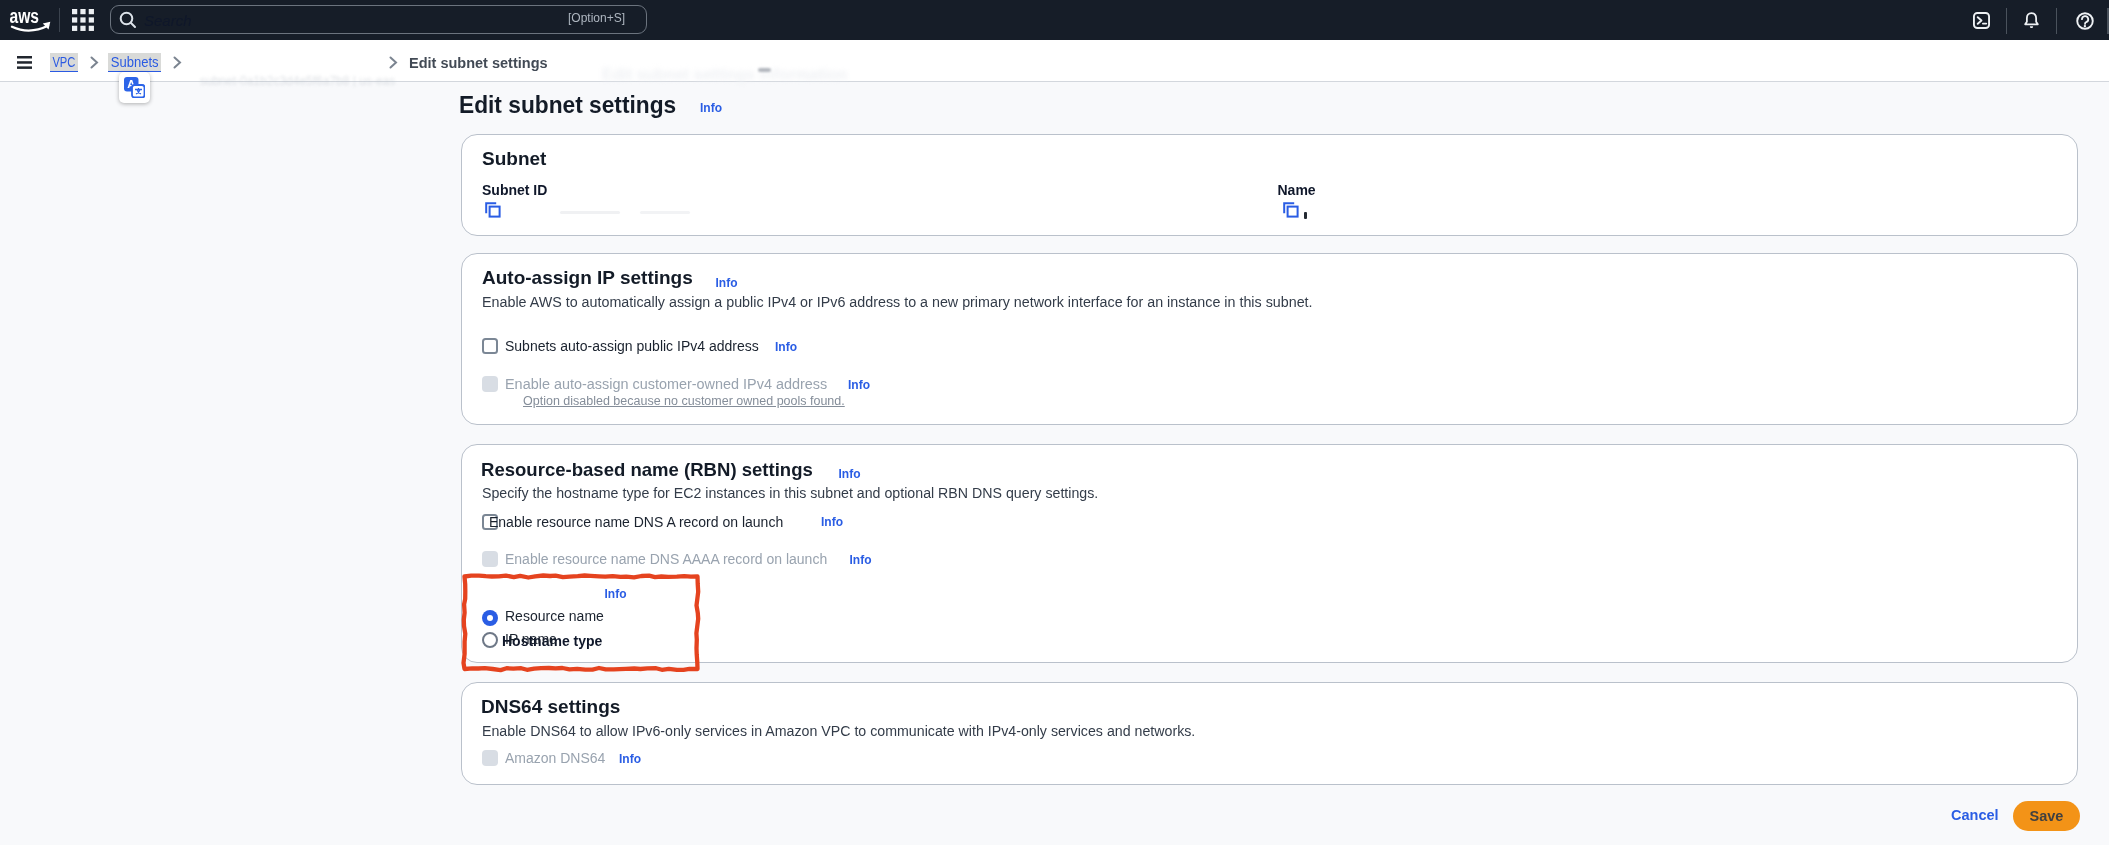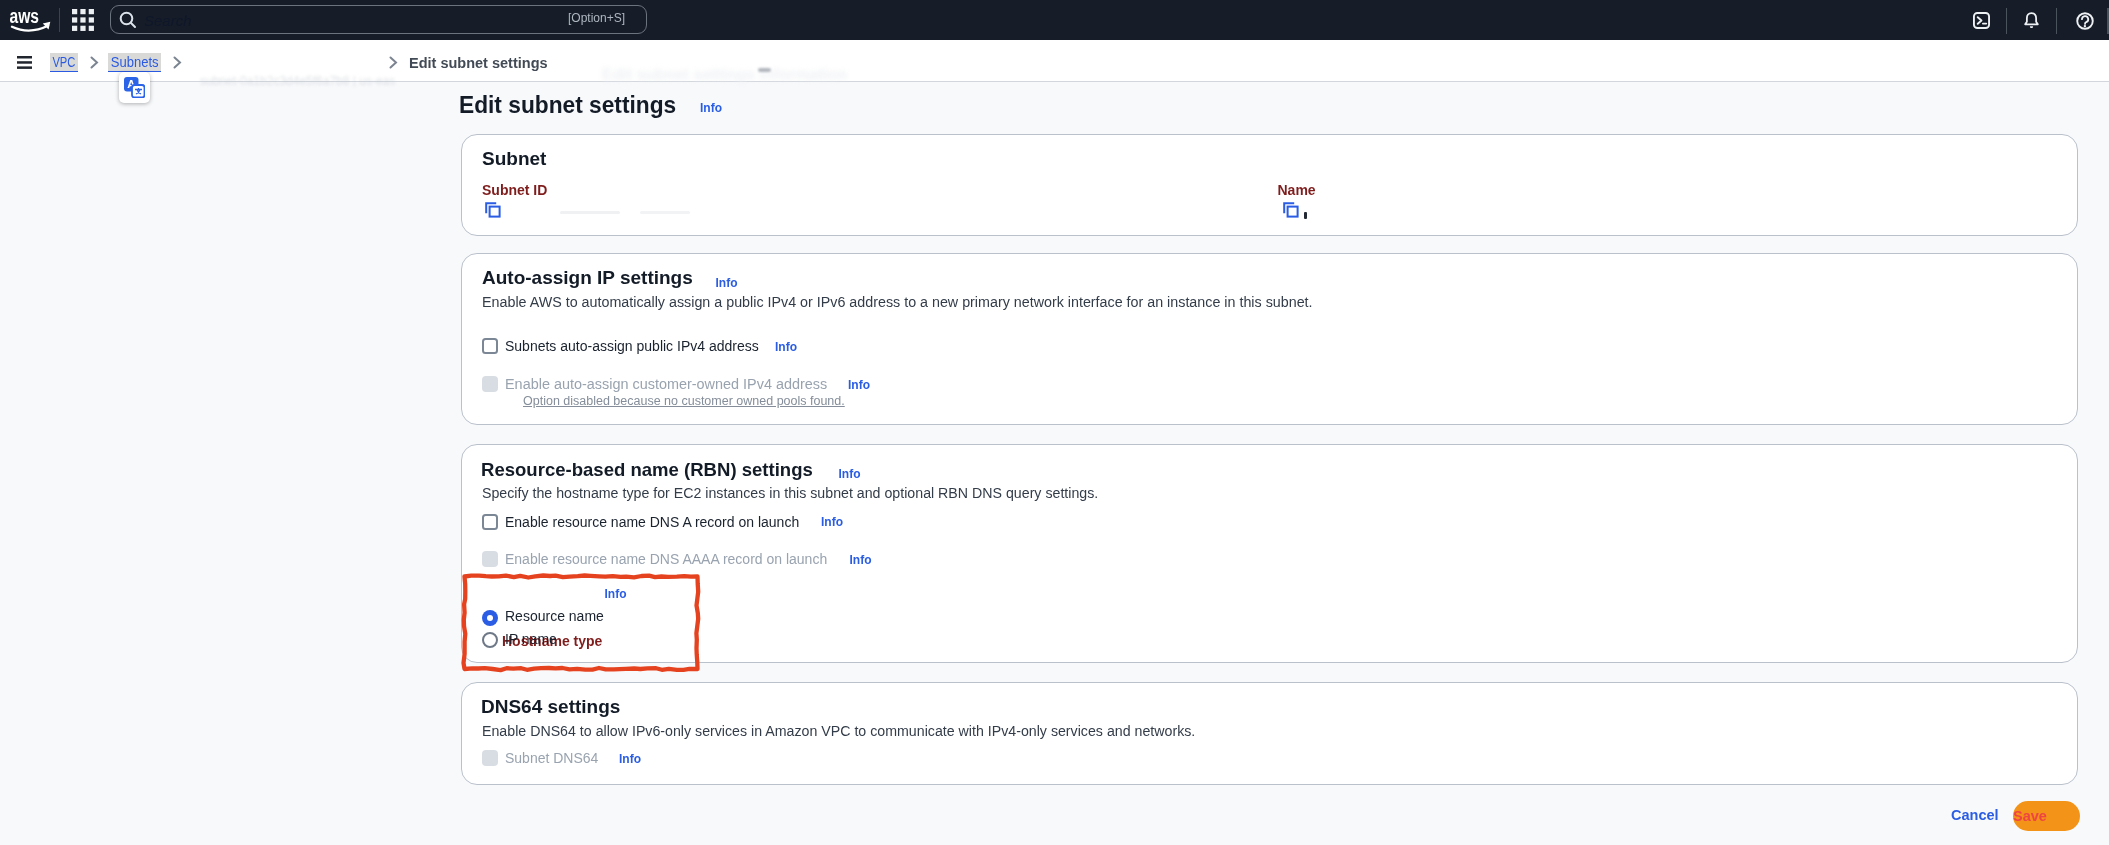--- a/index.html
+++ b/index.html
@@ -8,21 +8,21 @@
 .abs { position:absolute; }
 .topbar { left:0; top:0; width:2109px; height:40px; background:#161d28; }
 .bclink { font-size:14px; color:#2a5ae2; background:#d9dad8; padding:2px 3px; border-bottom:1.5px solid #2a5ae2; line-height:1; }
 .bcur { font-size:14.5px; font-weight:700; color:#424a55; }
 .card { background:#fff; border:1.5px solid #bac1cb; border-radius:16px; }
 .h2 { font-size:19px; font-weight:700; color:#131b27; line-height:1; white-space:nowrap; }
 .h1t { font-size:24px; font-weight:700; color:#131b27; line-height:1; white-space:nowrap; }
 .info { font-size:12px; font-weight:700; color:#2a5de4; line-height:1; white-space:nowrap;padding-left:12px; }
 .desc { font-size:14px; color:#333c49; line-height:1; white-space:nowrap; }
 .lbl { font-size:14px; color:#1a222e; line-height:1; white-space:nowrap; }
-.lbl-b { font-size:14px; font-weight:700; color:#7f1d1d; line-height:1; white-space:nowrap; }
+.lbl-b { font-size:14px; font-weight:700; color:#0f172a; line-height:1; white-space:nowrap; }
 .lbl-dis { font-size:14px; color:#99a3af; line-height:1; white-space:nowrap; }
 .cap { font-size:12.5px; color:#848d99; line-height:1; white-space:nowrap; }
 .cb { width:16px; height:16px; border:2px solid #7b8795; border-radius:3.5px; background:#fff; }
 .cb-dis { width:16px; height:16px; border-radius:4px; background:#d8dde4; }
 .radio-on { width:16px; height:16px; border-radius:50%; background:#2a5de4; }
 .radio-on::after { content:""; position:absolute; left:5px; top:5px; width:6px; height:6px; border-radius:50%; background:#fff; }
 .radio-off { width:16px; height:16px; border-radius:50%; background:#fff; border:2px solid #6e7887; }
 </style>
 </head>
 <body>
@@ -138,38 +138,38 @@
 <div class="abs cb-dis" style="left:481.5px; top:376px;"></div>
 <div class="abs lbl-dis" style="left:505px; top:376.9px; transform:scaleX(1.03); transform-origin:left center;">Enable auto-assign customer-owned IPv4 address</div>
 <div class="abs info" style="left:836px; top:378.7px;">Info</div>
 <div class="abs cap" style="left:523px; top:394.5px;text-decoration:underline;">Option disabled because no customer owned pools found.</div>
 
 <div class="abs card" style="left:461px; top:443.5px; width:1617px; height:219px;"></div>
 <div class="abs h2" style="left:481px; top:459.9px; transform:scaleX(0.976); transform-origin:left center;">Resource-based name (RBN) settings</div>
 <div class="abs info" style="left:826.5px; top:467.6px;">Info</div>
 <div class="abs desc" style="left:482px; top:485.8px; transform:scaleX(1.014); transform-origin:left center;">Specify the hostname type for EC2 instances in this subnet and optional RBN DNS query settings.</div>
 <div class="abs cb" style="left:481.5px; top:513.5px;"></div>
-<div class="abs lbl" style="left:505px; top:514.8px;">Enable resource name DNS A record on launch</div>
+<div class="abs lbl" style="left:489px; top:514.8px;">Enable resource name DNS A record on launch</div>
 <div class="abs info" style="left:809px; top:516.4px;">Info</div>
 <div class="abs cb-dis" style="left:481.5px; top:551px;"></div>
 <div class="abs lbl-dis" style="left:505px; top:552.3px;">Enable resource name DNS AAAA record on launch</div>
 <div class="abs info" style="left:837.5px; top:553.9px;">Info</div>
 <div class="abs lbl-b" style="left:502px; top:586.2px;margin-top:48px;">Hostname type</div>
 <div class="abs info" style="left:592.5px; top:587.7px;">Info</div>
 <div class="abs radio-on" style="left:481.5px; top:609.5px;"></div>
 <div class="abs lbl" style="left:505px; top:609.4px;">Resource name</div>
 <div class="abs radio-off" style="left:481.5px; top:632px;"></div>
 <div class="abs lbl" style="left:505px; top:631.9px;">IP name</div>
 
 <svg class="abs" style="left:458px; top:569px; z-index:7;" width="248" height="108" viewBox="0 0 248 108">
   <path d="M6.5 7.5 L13.2 6.7 L21.0 6.6 L27.8 7.2 L33.8 7.5 L40.8 7.4 L47.9 6.6 L55.8 8.2 L62.2 6.9 L70.3 8.5 L77.3 7.3 L85.2 6.5 L92.0 7.0 L97.5 6.7 L104.9 8.2 L111.7 7.7 L119.8 7.2 L126.6 6.5 L132.6 6.9 L141.0 7.3 L147.3 7.7 L154.7 7.1 L162.5 7.9 L168.3 7.7 L176.0 8.3 L183.5 7.0 L191.1 6.7 L197.0 8.1 L203.4 7.5 L210.2 7.9 L218.9 7.7 L226.2 7.1 L232.9 7.7 L239.5 7.5 L239.7 14.5 L240.2 22.7 L239.4 29.2 L238.5 36.4 L239.8 44.2 L240.2 49.7 L239.2 57.7 L238.4 64.3 L238.8 70.7 L238.5 79.2 L238.7 85.2 L239.3 93.7 L239.5 100.0 L231.5 99.9 L225.5 100.8 L219.0 100.8 L210.8 99.8 L203.9 100.8 L198.1 99.2 L189.4 99.4 L182.4 100.0 L176.2 99.5 L167.8 99.8 L161.5 100.1 L155.8 100.4 L147.7 100.3 L141.0 99.0 L134.5 100.6 L127.4 100.7 L119.2 99.8 L111.5 100.3 L104.4 99.0 L97.6 99.3 L90.9 99.0 L83.1 99.2 L76.2 99.7 L69.0 100.8 L63.2 99.2 L55.4 99.7 L48.6 99.2 L42.6 101.1 L34.7 100.0 L26.8 99.1 L20.3 99.5 L14.3 99.3 L6.5 100.0 L5.5 93.9 L6.6 85.0 L6.6 77.6 L6.6 72.6 L7.3 64.9 L6.0 57.0 L5.8 50.8 L6.6 43.7 L6.1 35.4 L7.2 29.9 L7.3 22.4 L7.2 15.1 L6.5 7.5 Z" fill="none" stroke="#e5431f" stroke-width="4.3" stroke-linejoin="round"></path>
 </svg>
 
 <div class="abs card" style="left:461px; top:681.5px; width:1617px; height:103px;"></div>
 <div class="abs h2" style="left:481px; top:697.2px;text-align:center;">DNS64 settings</div>
 <div class="abs desc" style="left:482px; top:723.8px; transform:scaleX(1.014); transform-origin:left center;">Enable DNS64 to allow IPv6-only services in Amazon VPC to communicate with IPv4-only services and networks.</div>
 <div class="abs cb-dis" style="left:481.5px; top:750px;"></div>
-<div class="abs lbl-dis" style="left:505px; top:751.3px;">Subnet DNS64</div>
+<div class="abs lbl-dis" style="left:505px; top:751.3px;">Amazon DNS64</div>
 <div class="abs info" style="left:607px; top:752.6px;">Info</div>
 
 <div class="abs" style="left:1951px; top:807.9px; font-size:14.5px; font-weight:700; color:#2a5de4; line-height:1;">Cancel</div>
 <div class="abs" style="left:2013px; top:800.5px; width:67px; height:30.5px; background:#f39317; border-radius:16px;"></div>
-<div class="abs" style="left:2013px; top:809px; width:67px; font-size:14.5px; font-weight:700; color:#ef4444; line-height:1;">Save</div>
+<div class="abs" style="left:2013px; top:809px; width:67px; text-align:center; font-size:14.5px; font-weight:700; color:#404040; line-height:1;">Save</div>
 
 </body></html>

